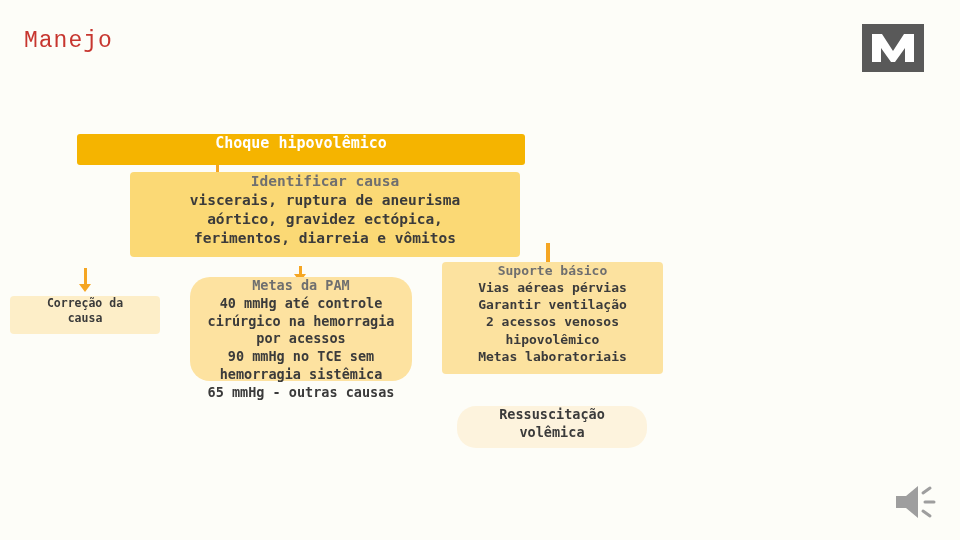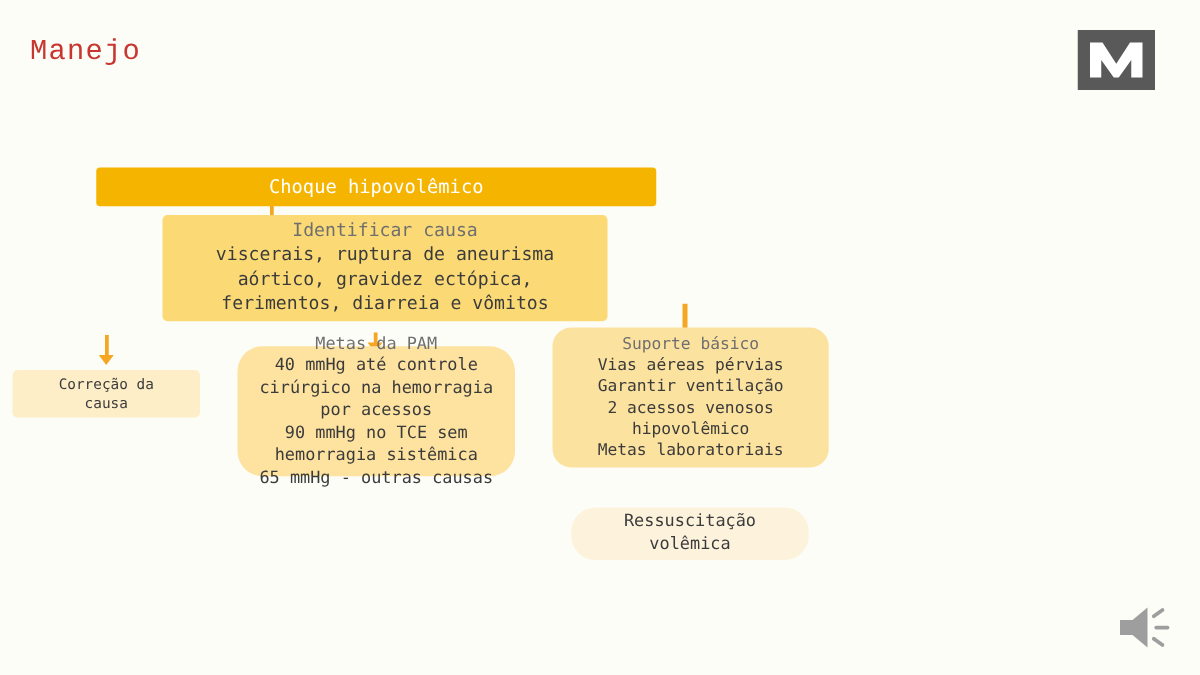--- a/index.html
+++ b/index.html
@@ -40,54 +40,53 @@
     position: absolute;
     box-sizing: border-box;
     text-align: center;
     font-family: "DejaVu Sans Mono", monospace;
     color: #3b3b3b;
     line-height: 1.32;
     border-radius: 4px;
     display: flex;
     flex-direction: column;
     align-items: center;
-    justify-content: center;
+    font-weight: bold;
   }
   .box .line { display: block; white-space: nowrap; }
 
   #box-choque {
     left: 77px; top: 134px; width: 448px; height: 31px;
     background: #f5b400;
     color: #ffffff;
     font-size: 15px;
     border-radius: 3px;
   }
   #box-identificar {
-    left: 130px; top: 172px; width: 356px; height: 85px;
+    left: 130px; top: 172px; width: 390px; height: 85px;
     background: #fbd975;
     font-size: 14.5px;
   }
   #box-identificar .hdr { color: #6f6f6f; }
   #box-metas {
     left: 190px; top: 277px; width: 222px; height: 104px;
     background: #fde2a0;
     font-size: 13.5px;
     border-radius: 20px;
   }
   #box-metas .hdr { color: #6f6f6f; }
   #box-correcao {
     left: 10px; top: 296px; width: 150px; height: 38px;
     background: #fdeec8;
     font-size: 11.5px;
   }
   #box-suporte {
     left: 442px; top: 262px; width: 221px; height: 112px;
     background: #fce29f;
     font-size: 13px;
-    border-radius: 15px;
   }
   #box-suporte .hdr { color: #6f6f6f; }
   #box-ressus {
     left: 457px; top: 406px; width: 190px; height: 42px;
     background: #fdf3dd;
     font-size: 13.5px;
     border-radius: 19px;
   }
 
   

